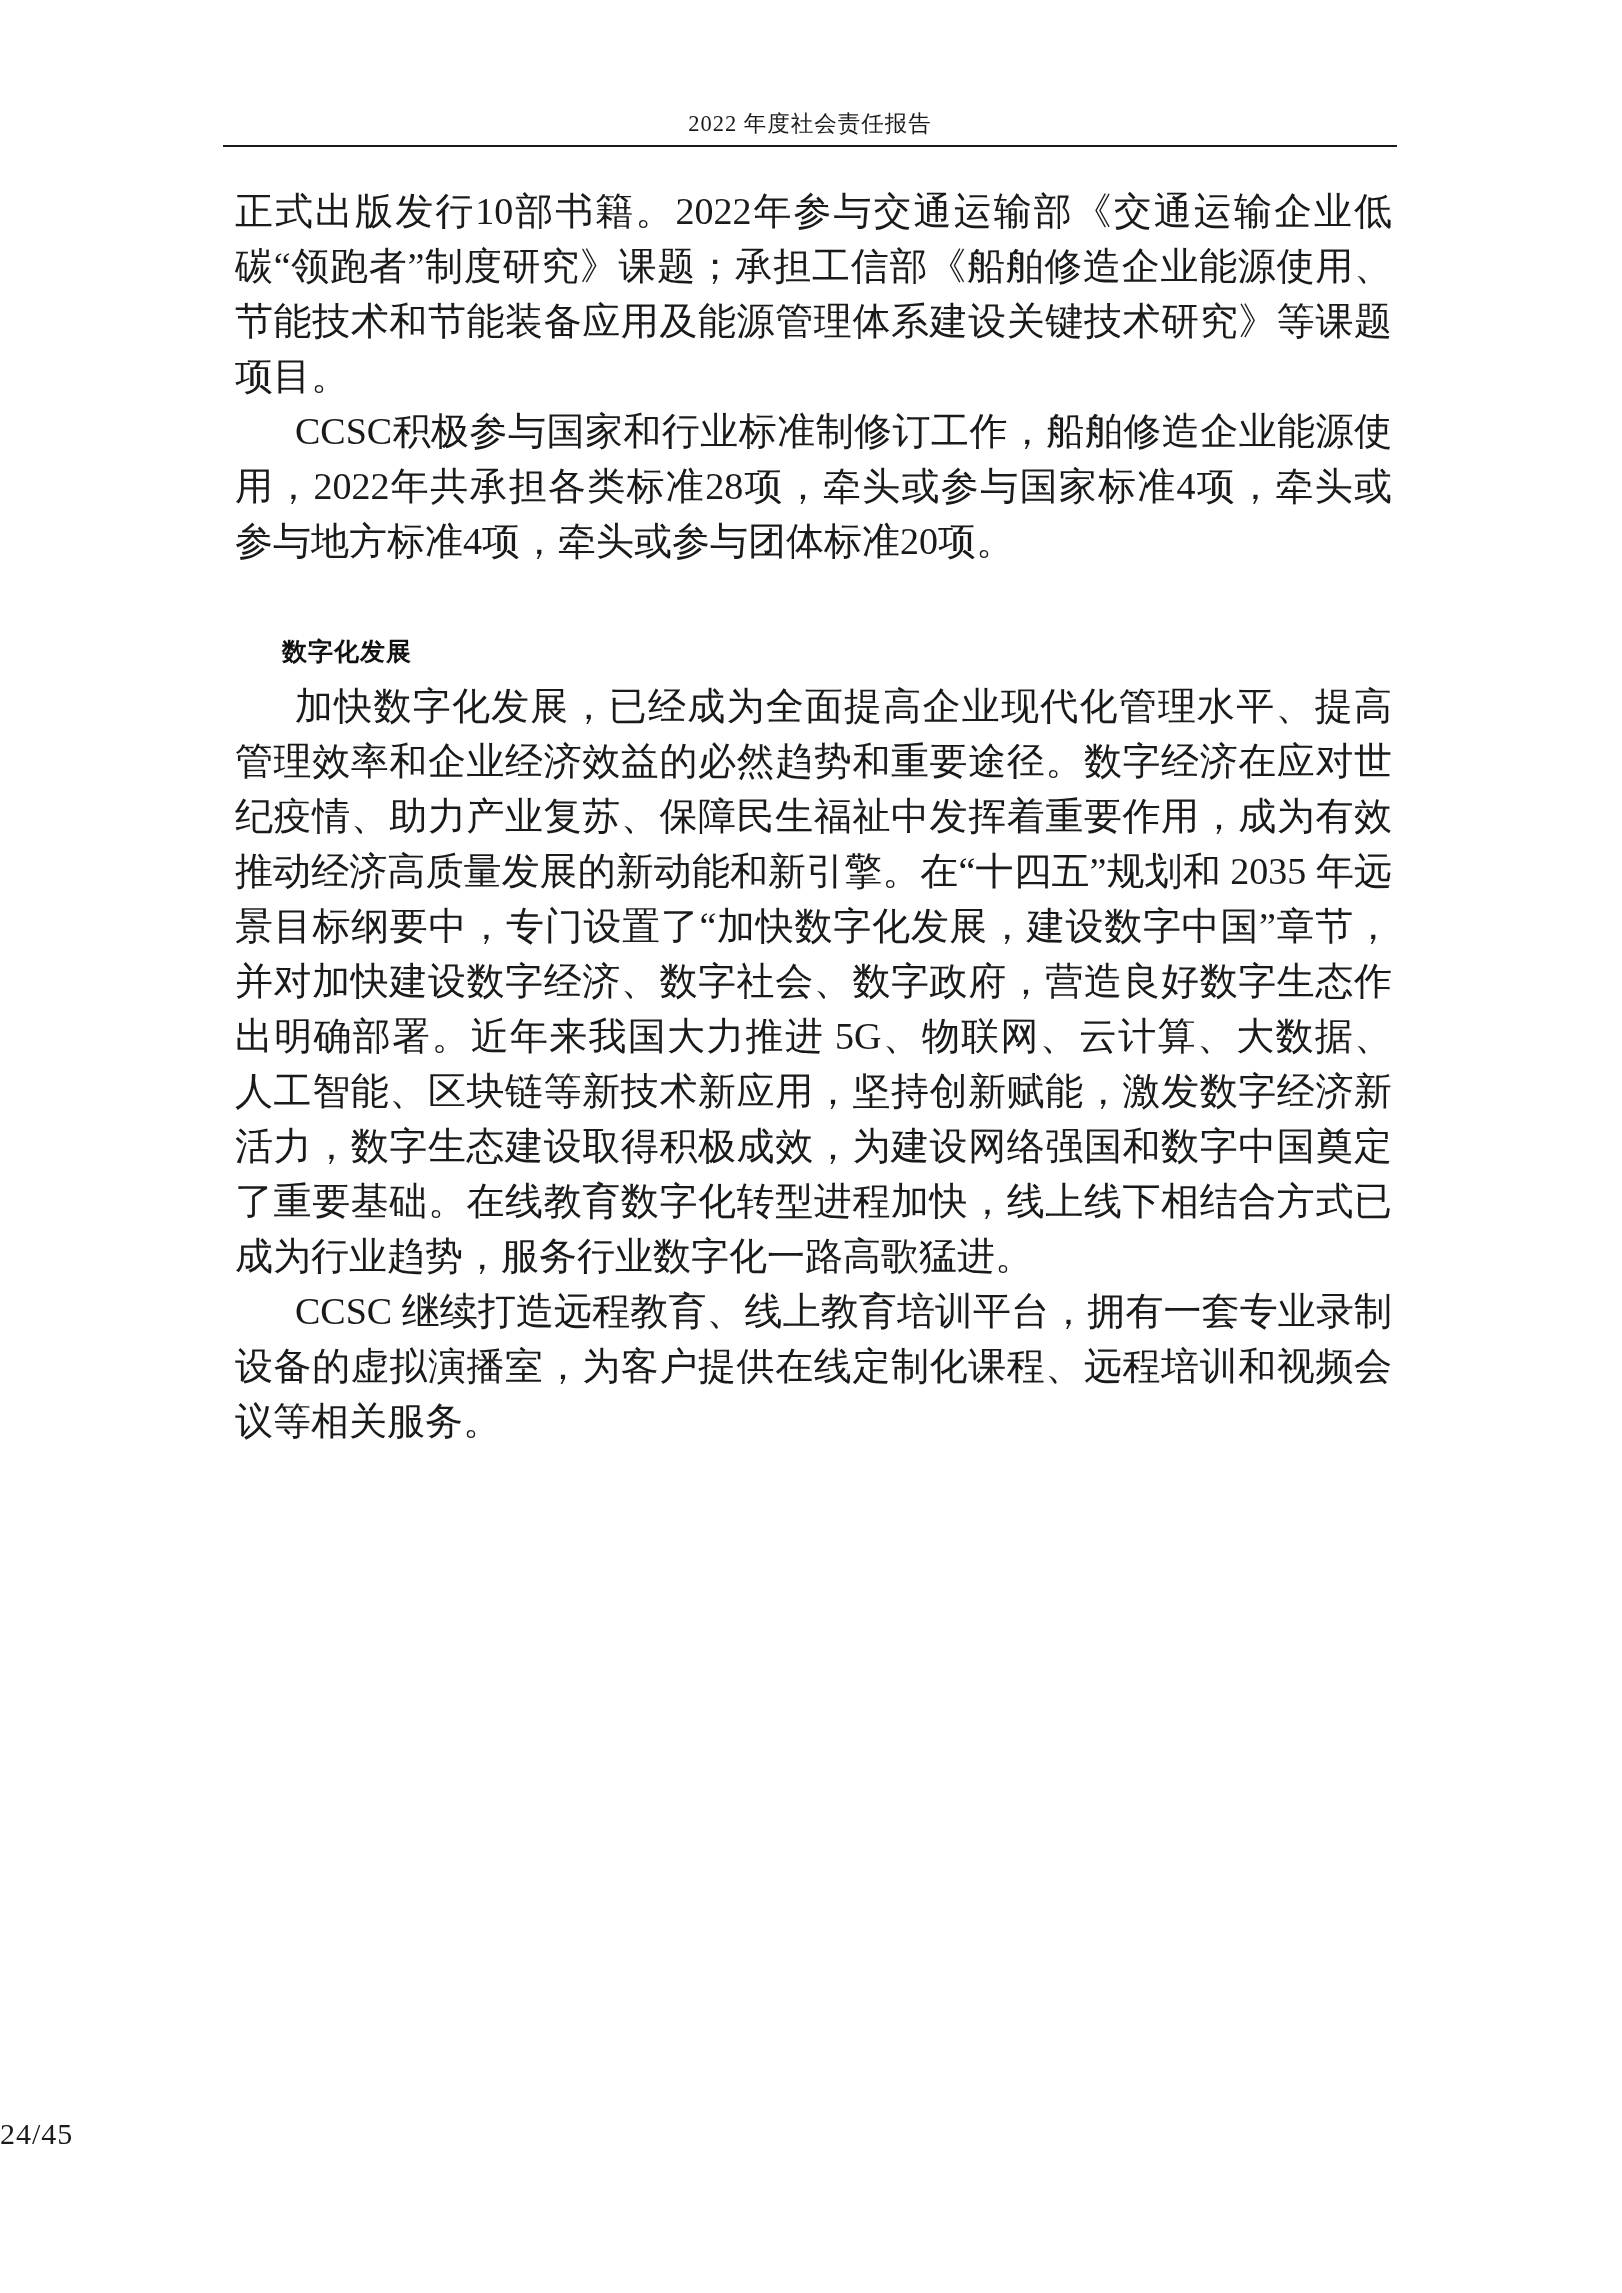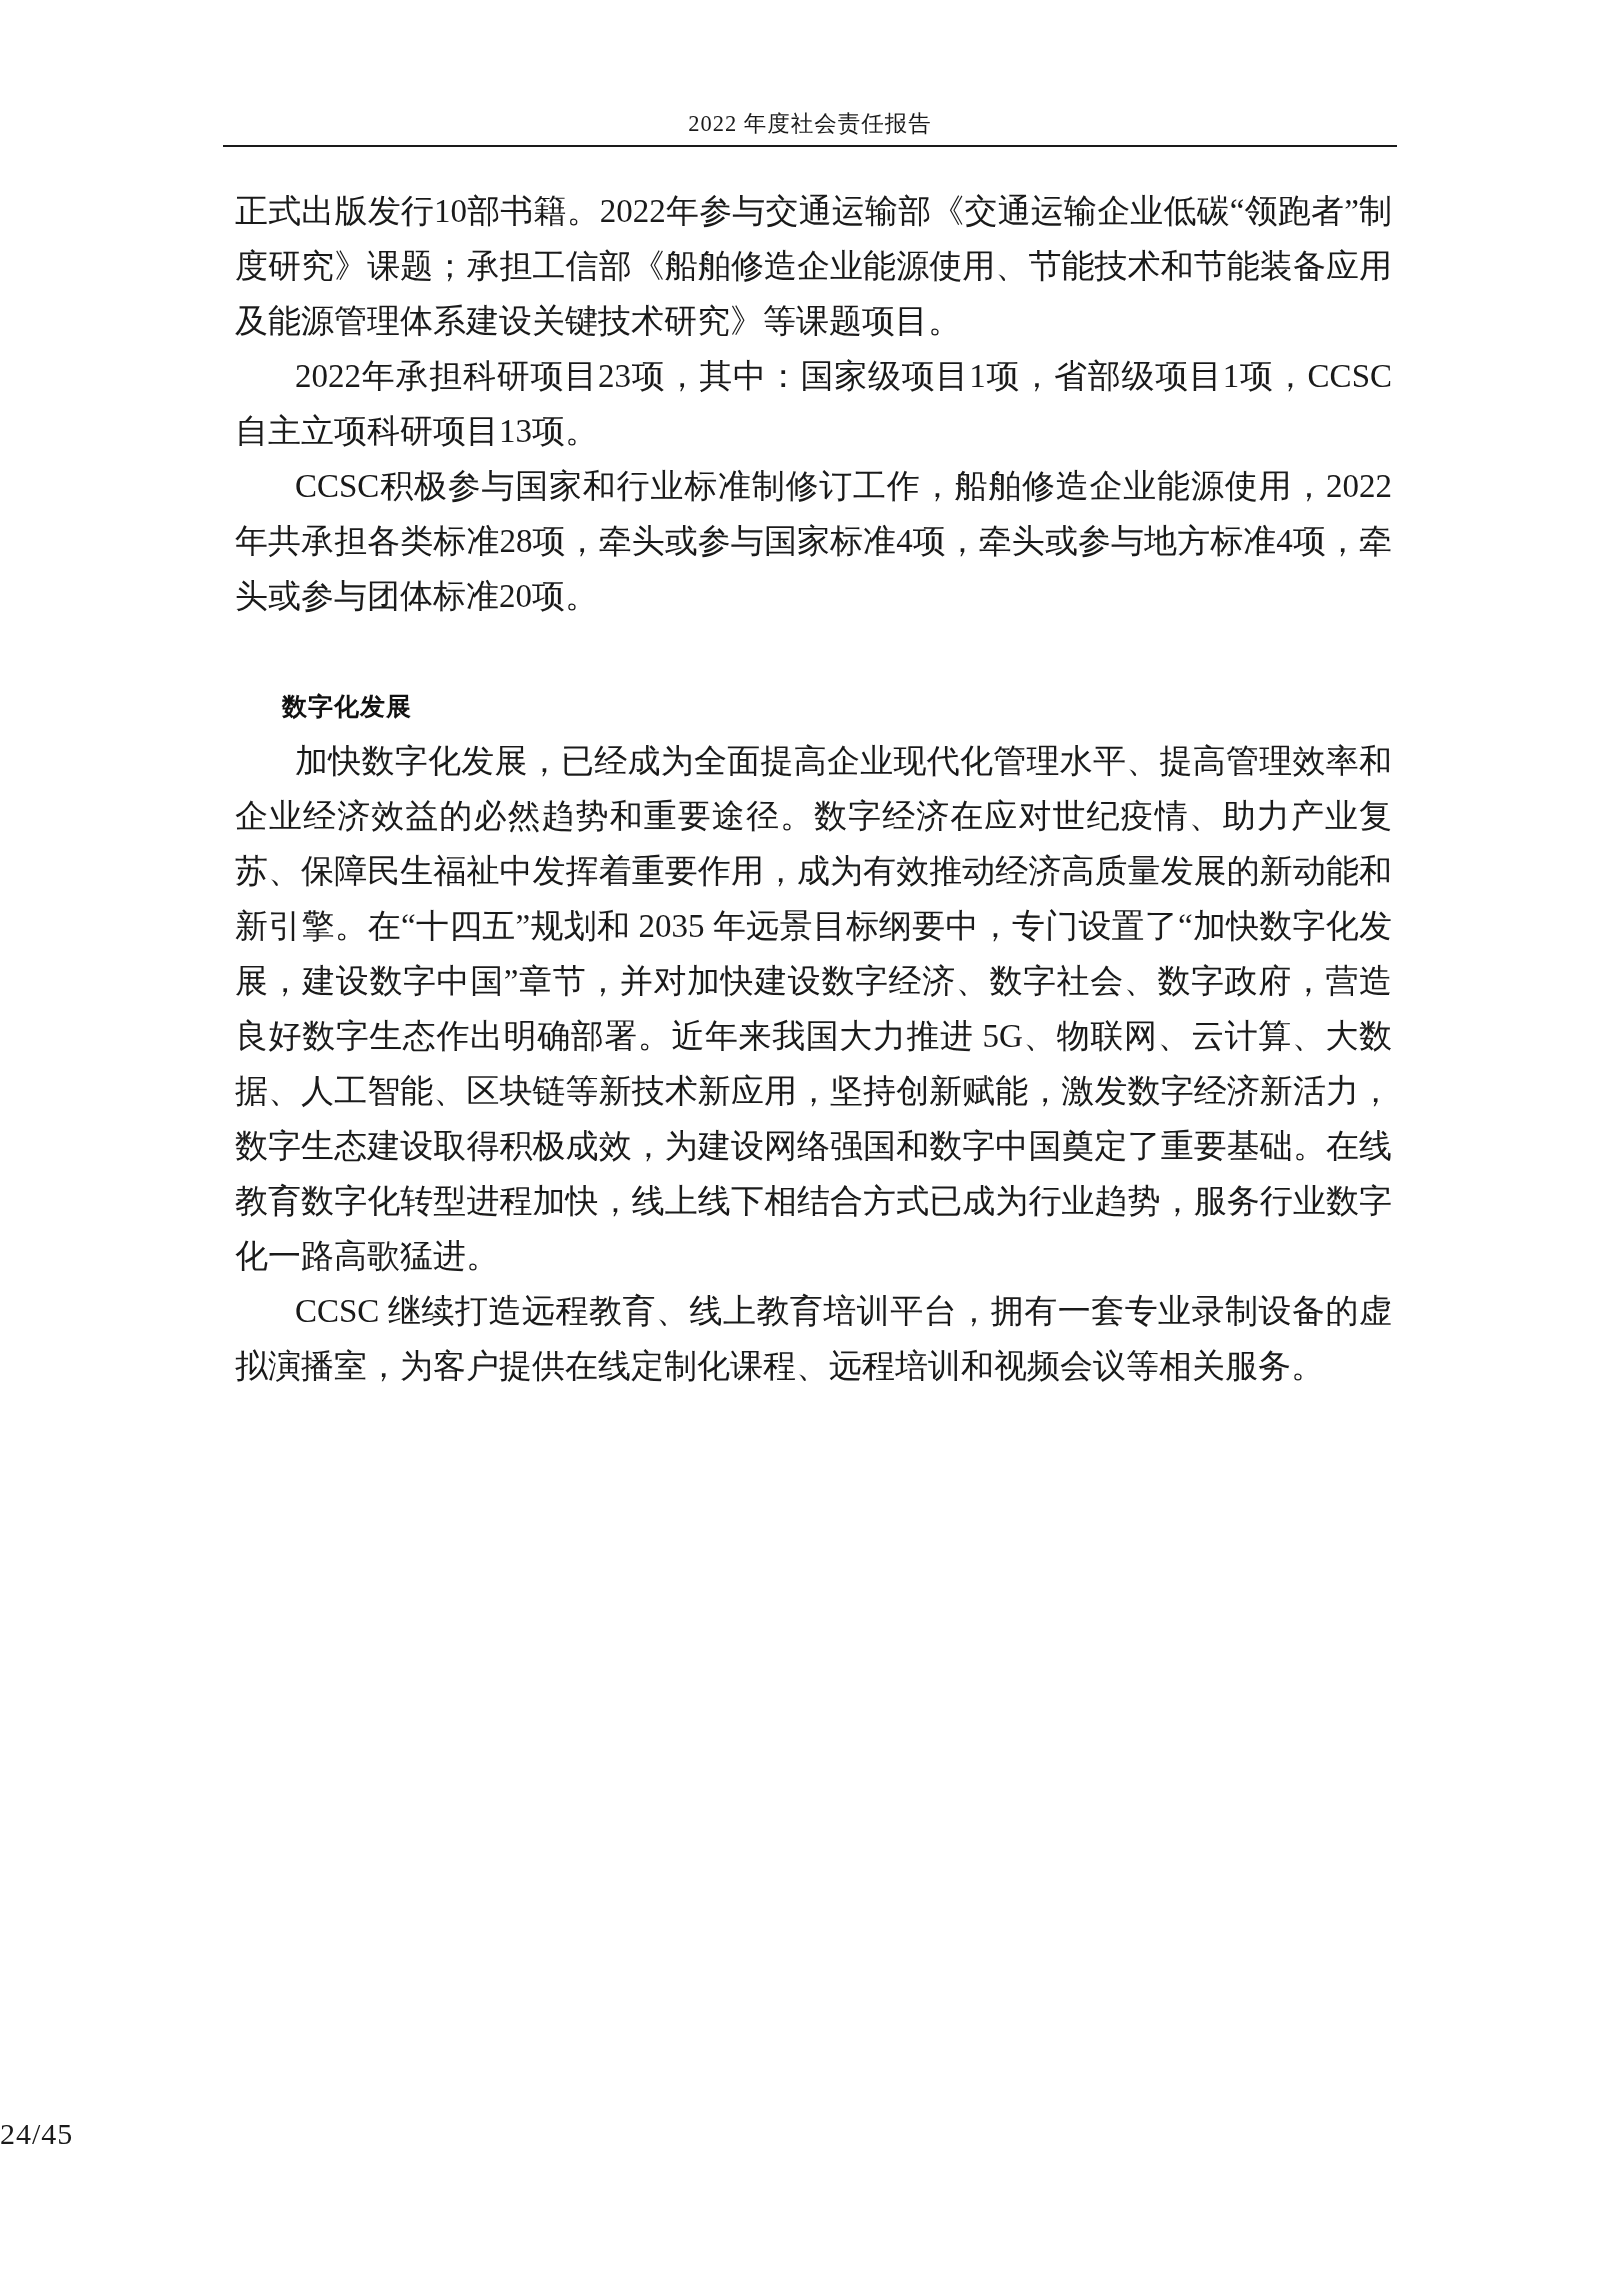--- a/index.html
+++ b/index.html
@@ -39,21 +39,21 @@
     height: 2px;
     background: #1a1a1a;
   }
   .content {
     position: absolute;
     top: 184px;
     left: 235px;
     width: 1157px;
   }
   .para {
-    font-size: 33px;
+    font-size: 38px;
     line-height: 55px;
     text-align: justify;
     text-justify: inter-ideograph;
     margin: 0 0 0 0;
     color: #1a1a1a;
     font-family: "Liberation Serif", "DejaVu Serif", serif;
   }
   .para.indent {
     text-indent: 60px;
   }
@@ -91,21 +91,20 @@
 
   <div class="header">
     <span class="header-title">2022 年度社会责任报告</span>
   </div>
   <div class="header-rule"></div>
 
   <div class="content">
 
     <p class="para">正式出版发行10部书籍。2022年参与交通运输部《交通运输企业低碳“领跑者”制度研究》课题；承担工信部《船舶修造企业能源使用、节能技术和节能装备应用及能源管理体系建设关键技术研究》等课题项目。</p>
 
-    <p class="para indent">2022年承担科研项目23项，其中：国家级项目1项，省部级项目1项，CCSC自主立项科研项目13项。</p>
 
     <p class="para indent">CCSC积极参与国家和行业标准制修订工作，船舶修造企业能源使用，2022年共承担各类标准28项，牵头或参与国家标准4项，牵头或参与地方标准4项，牵头或参与团体标准20项。</p>
 
     <div class="section-gap"></div>
 
     <p class="heading">数字化发展</p>
 
     <p class="para indent">加快数字化发展，已经成为全面提高企业现代化管理水平、提高管理效率和企业经济效益的必然趋势和重要途径。数字经济在应对世纪疫情、助力产业复苏、保障民生福祉中发挥着重要作用，成为有效推动经济高质量发展的新动能和新引擎。在“十四五”规划和 2035 年远景目标纲要中，专门设置了“加快数字化发展，建设数字中国”章节，并对加快建设数字经济、数字社会、数字政府，营造良好数字生态作出明确部署。近年来我国大力推进 5G、物联网、云计算、大数据、人工智能、区块链等新技术新应用，坚持创新赋能，激发数字经济新活力，数字生态建设取得积极成效，为建设网络强国和数字中国奠定了重要基础。在线教育数字化转型进程加快，线上线下相结合方式已成为行业趋势，服务行业数字化一路高歌猛进。</p>
 
     <p class="para indent">CCSC 继续打造远程教育、线上教育培训平台，拥有一套专业录制设备的虚拟演播室，为客户提供在线定制化课程、远程培训和视频会议等相关服务。</p>

